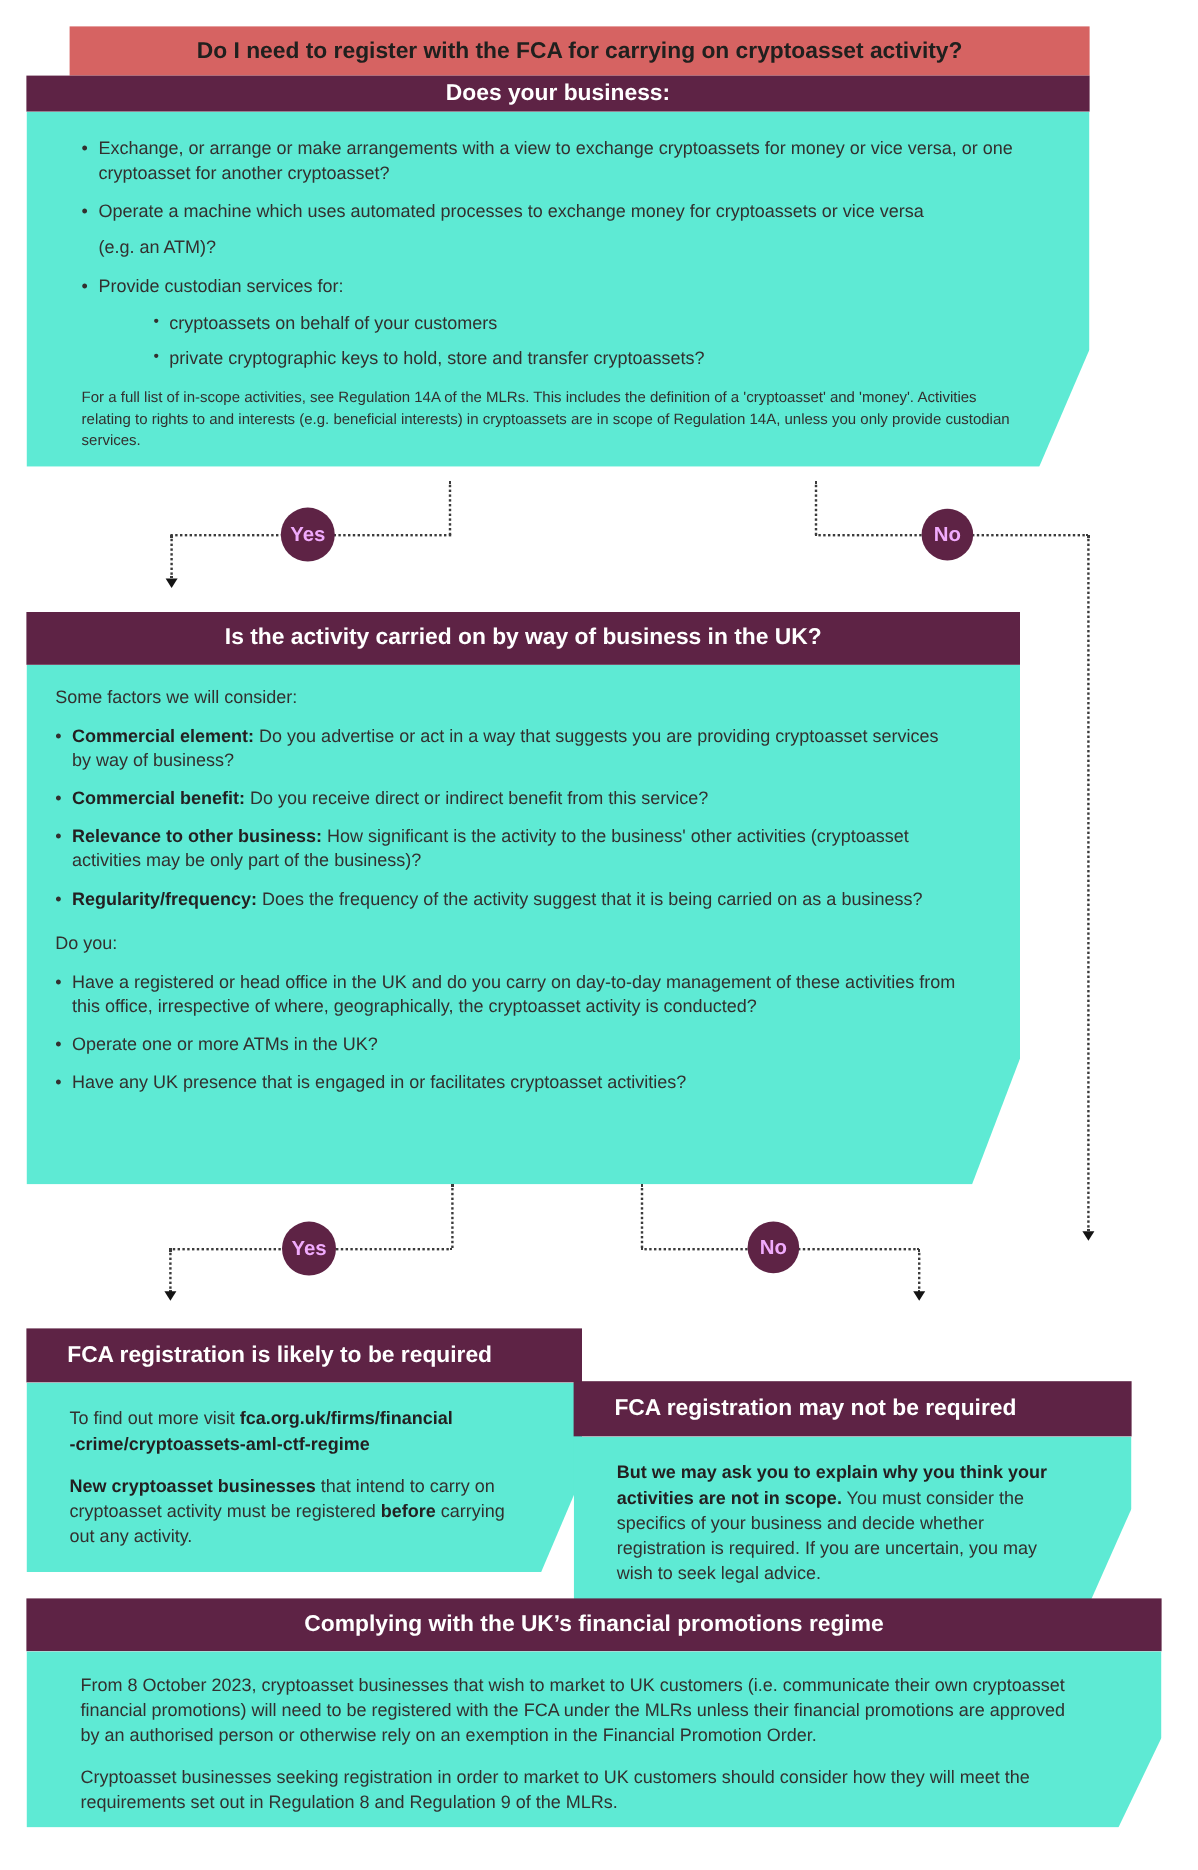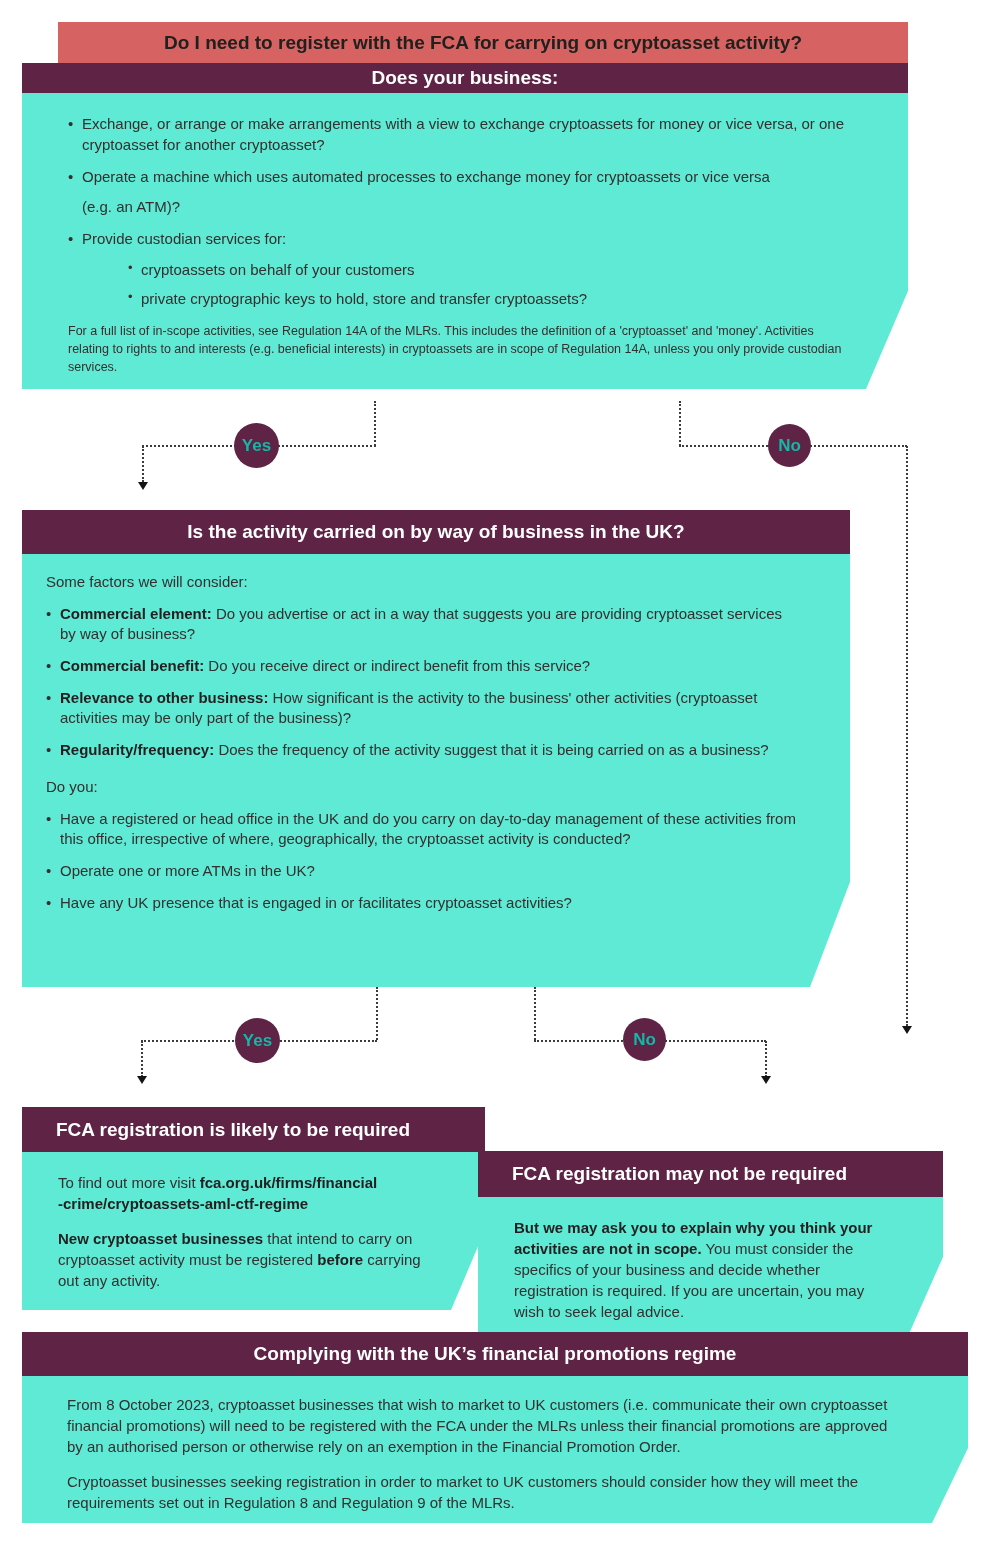--- a/index.html
+++ b/index.html
@@ -53,21 +53,21 @@
   .line2{margin-top:9px;}
   .footnote{font-size:12.5px;line-height:1.42;margin-top:14px;}
   .intro{margin:0 0 11px 0;}
   .doyou{margin:16px 0 11px 0;}
   strong{color:#231f20;}
   .pink-body p{margin:0 0 14px 0;}
 
   
   .hline{position:absolute;border-top:2px dotted #3b3b3b;height:0;}
   .vline{position:absolute;border-left:2px dotted #3b3b3b;width:0;}
-  .badge{position:absolute;background:#5e2345;color:#14b8a6;border-radius:50%;
+  .badge{position:absolute;background:#5e2345;color:#f0abfc;border-radius:50%;
          display:flex;align-items:center;justify-content:center;
          font-weight:bold;font-size:17px;z-index:5;}
   .badge.b45{width:45px;height:45px;}
   .badge.b43{width:43px;height:43px;}
   .arrow{position:absolute;width:0;height:0;border-left:5px solid transparent;
          border-right:5px solid transparent;border-top:8px solid #141414;}
 </style>
 </head>
 <body>
 

